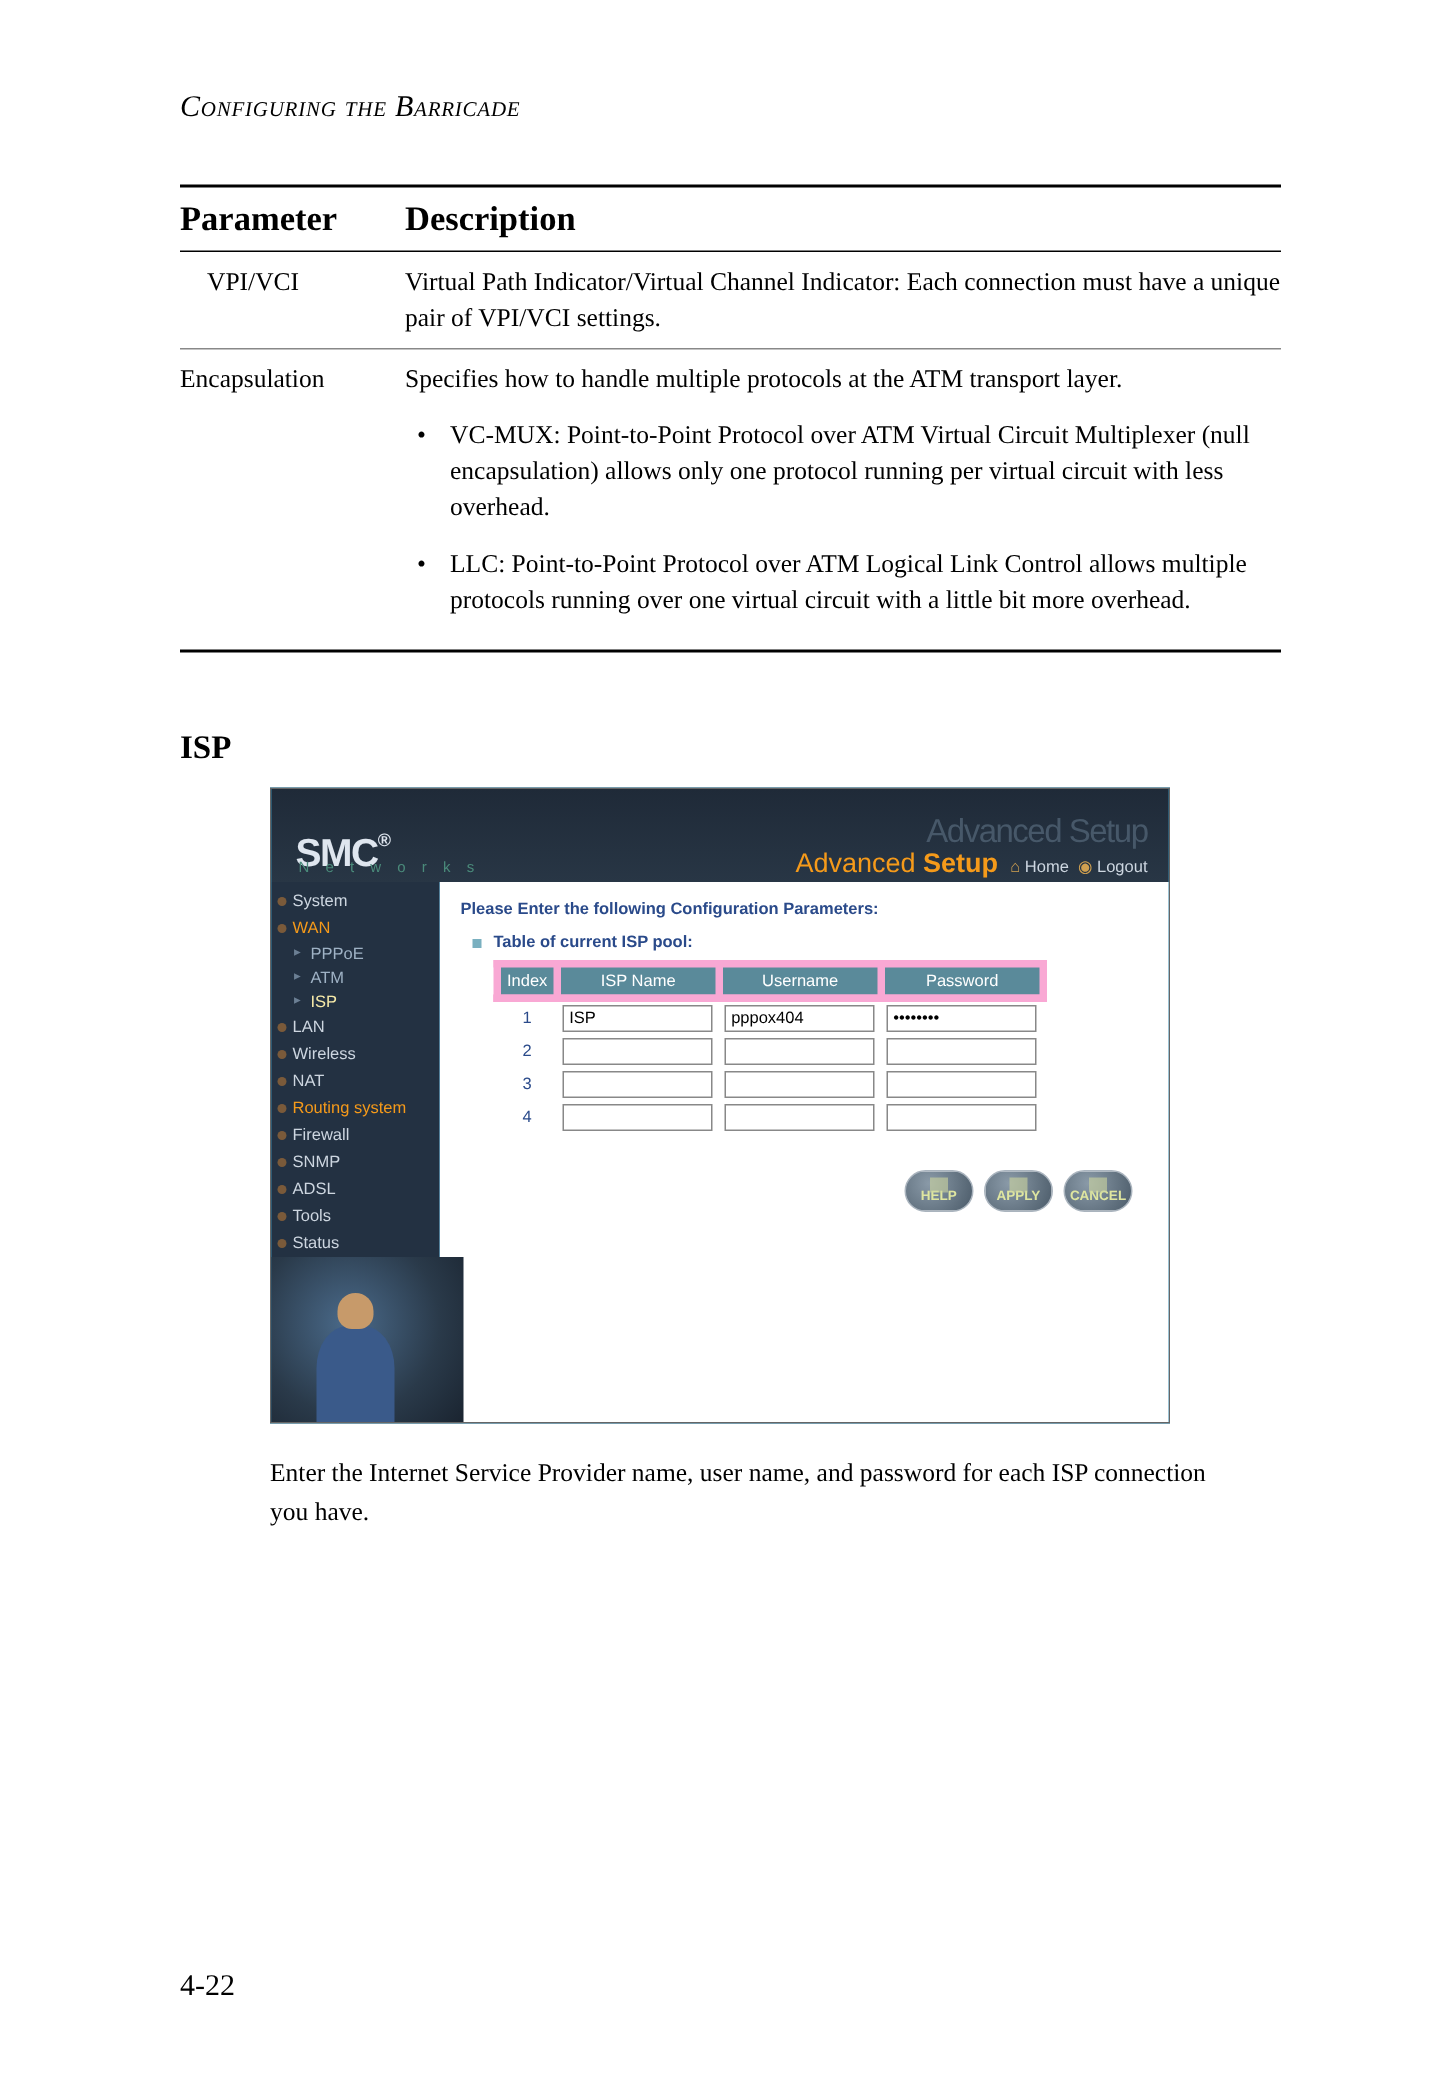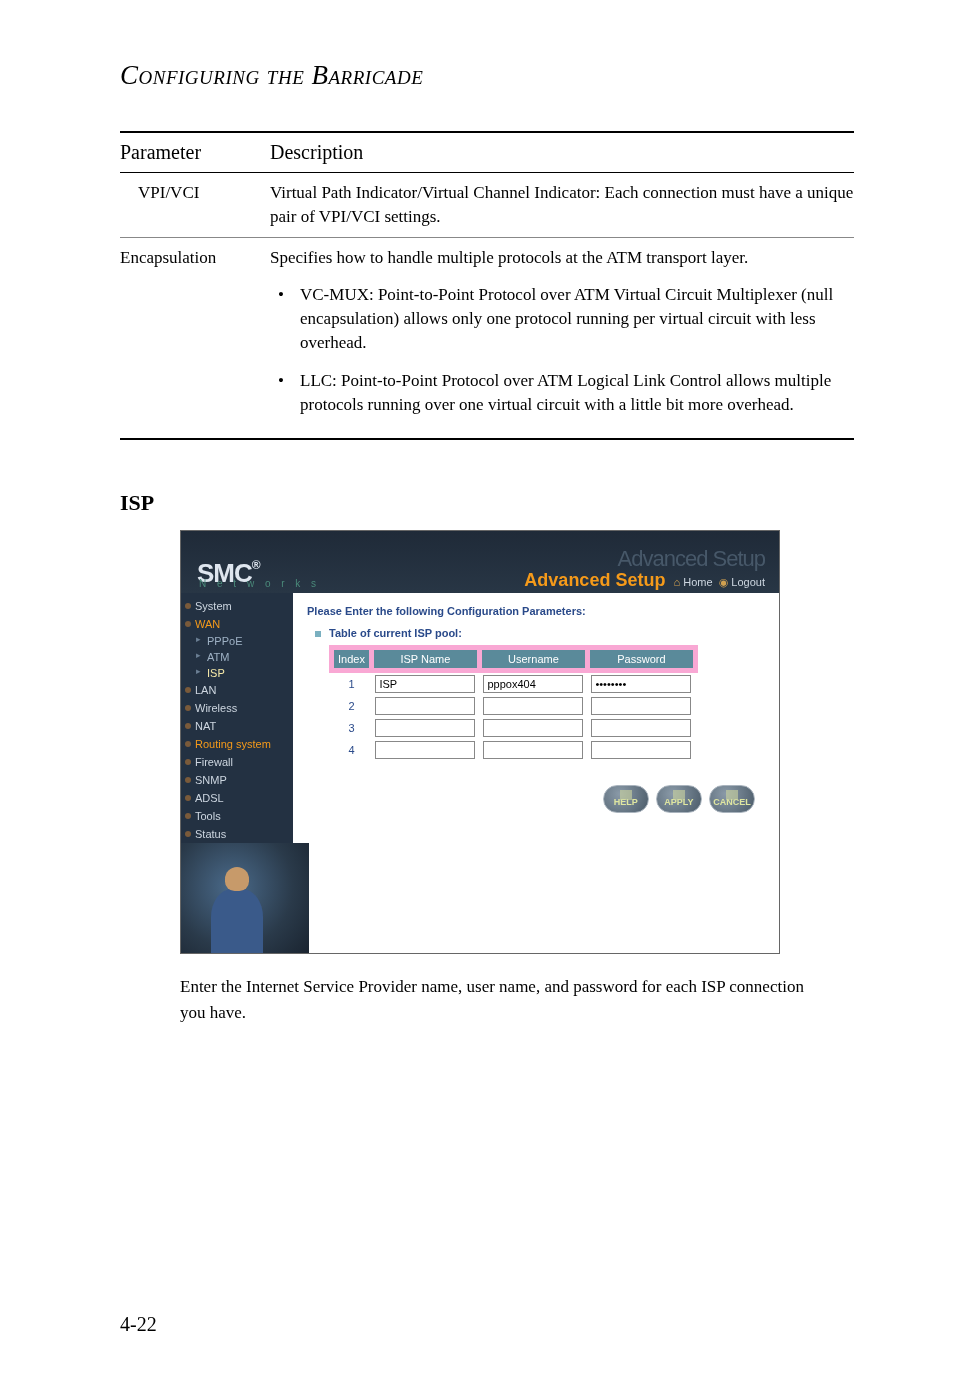--- a/index.html
+++ b/index.html
@@ -8,35 +8,35 @@
       height: 1388px;
       background: #fff;
       font-family: Georgia, 'Times New Roman', serif;
       color: #000;
       padding: 60px 100px 60px 120px;
       position: relative;
     }
     .chapter-title {
       font-style: italic;
       font-variant: small-caps;
-      font-size: 27px;
+      font-size: 20px;
       letter-spacing: 0.5px;
       margin-bottom: 40px;
     }
     .param-table {
       width: 100%;
       border-collapse: collapse;
       margin-bottom: 50px;
     }
     .param-table thead tr { border-top: 2px solid #000; border-bottom: 1px solid #000; }
     .param-table th {
       text-align: left;
-      font-weight: normal;
+      font-weight: bold;
       padding: 8px 10px 8px 0;
-      font-size: 20px;
+      font-size: 23px;
     }
     .param-table th:first-child { width: 150px; }
     .param-table tbody tr.sep { border-bottom: 1px solid #888; }
     .param-table tbody tr.last { border-bottom: 2px solid #000; }
     .param-table td {
       vertical-align: top;
       padding: 8px 0 8px 0;
       font-size: 17px;
       line-height: 1.4;
     }
@@ -90,21 +90,21 @@
       color: #475869;
       font-size: 22px;
       font-family: "Arial Black", Arial, sans-serif;
       letter-spacing: -1px;
       line-height: 1;
     }
     .adv-setup {
       font-size: 18px;
       font-family: Arial, sans-serif;
     }
-    .adv-setup .adv { color: #f59a1a; font-weight: bold; }
+    .adv-setup .adv { color: #f59a1a; font-weight: normal; }
     .home-logout { font-size: 11px; color: #cdd6e0; }
     .rs-body { display: flex; min-height: 360px; }
     .sidebar {
       width: 112px;
       background: #233142;
       color: #cdd6e0;
       font-size: 11px;
       padding: 4px 0 0 0;
       position: relative;
     }

